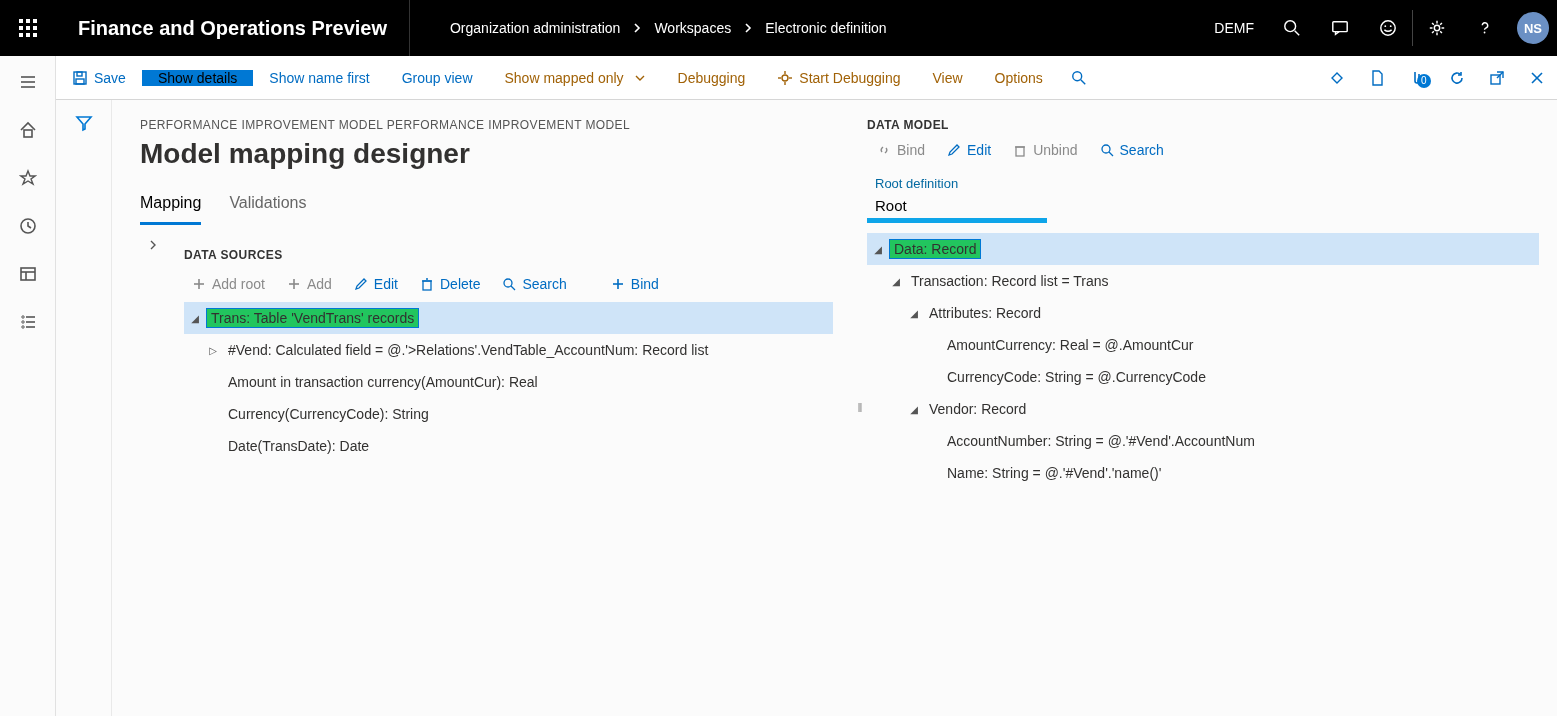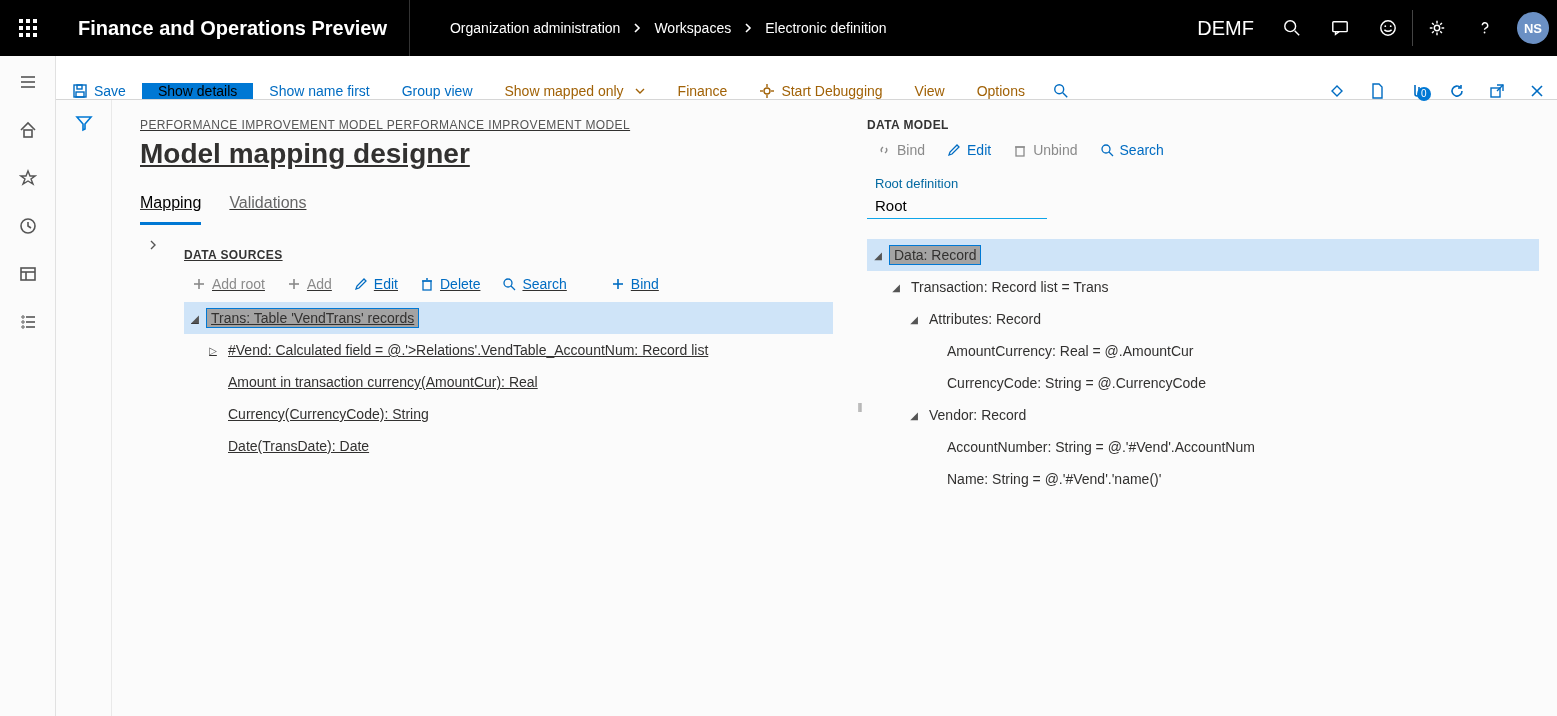--- a/index.html
+++ b/index.html
@@ -9,52 +9,52 @@
   
   .topbar { height:56px; background:#000; color:#fff; display:flex; align-items:center; }
   .waffle { width:56px; height:56px; display:flex; align-items:center; justify-content:center; cursor:pointer;}
   .waffle svg { fill:#fff; }
   .app-title { font-size:20px; font-weight:600; padding:0 22px; height:100%; display:flex; align-items:center; border-right:1px solid #333;}
   .breadcrumb { display:flex; align-items:center; gap:12px; padding-left:40px; font-size:14px;}
   .breadcrumb span { white-space:nowrap; }
   .bc-sep svg { stroke:#fff; }
   .top-right { margin-left:auto; display:flex; align-items:center; height:100%;}
   .tr-item { width:48px; height:56px; display:flex; align-items:center; justify-content:center; cursor:pointer;}
-  .tr-item.text { width:auto; padding:0 14px; font-size:20px;}
+  .tr-item.text { width:auto; padding:0 14px; font-size:14px;}
   .divider-v { width:1px; height:36px; background:#444;}
   .avatar { width:32px; height:32px; border-radius:50%; background:#6b90c4; color:#fff; display:flex; align-items:center; justify-content:center; font-size:13px; font-weight:600;}
 
   
   .below-top { flex:1; display:flex; min-height:0;}
   .left-rail { width:56px; border-right:1px solid #e1e1e1; display:flex; flex-direction:column; align-items:center; padding-top:6px; gap:8px; background:#fbfbfb;}
   .rail-btn { width:40px; height:40px; display:flex; align-items:center; justify-content:center; cursor:pointer; border-radius:2px;}
   .rail-btn svg { stroke:#555; fill:none;}
 
   
   .work-area { flex:1; display:flex; flex-direction:column; min-width:0;}
-  .cmdbar { height:44px; border-bottom:1px solid #d6d6d6; display:flex; align-items:flex-end; background:#fff; font-size:14px;}
+  .cmdbar { height:44px; border-bottom:1px solid #d6d6d6; display:flex; align-items:center; background:#fff; font-size:14px;}
   .cmd { display:flex; align-items:center; padding:0 16px; gap:6px; color:#006cc2; cursor:pointer; white-space:nowrap;}
   .cmd.dark { color:#a16207;}
   .cmd.primary { background:#0078d4; color:#000000;}
   .cmd svg { stroke:currentColor; fill:none;}
   .cmd .chev { margin-left:4px;}
   .cmd-spacer { flex:1;}
   .icon-cmd { width:40px; display:flex; align-items:center; justify-content:center; cursor:pointer; color:#006cc2;}
   .icon-cmd svg{stroke:currentColor;fill:none;}
   .badge { position:relative;}
   .badge .count { position:absolute; top:4px; left:20px; background:#0078d4; color:#fff; border-radius:8px; font-size:10px; padding:0 4px; line-height:14px;}
 
   
   .body-row { flex:1; display:flex; min-height:0; }
   .filter-col { width:56px; border-right:1px solid #e9e9e9; display:flex; justify-content:center; padding-top:14px;}
   .filter-col svg{stroke:#0078d4;fill:none;}
   .main-col { flex:1; display:flex; min-width:0;}
   .main-scroll{ flex:1; display:flex; min-width:0;}
 
-  .left-panel { flex:1; min-width:0; padding:18px 20px 0 28px; position:relative;text-decoration:underline;}
+  .left-panel { flex:1; min-width:0; padding:18px 20px 0 28px; position:relative;}
   .right-panel { width:690px; padding:18px 18px 16px 0;}
   .splitter { width:14px; display:flex; align-items:center; justify-content:center; color:#888; cursor:col-resize; user-select:none; font-size:12px;}
 
   .context-line { font-size:12px; letter-spacing:0.4px; color:#555; font-weight:400; margin-bottom:6px; text-transform:uppercase;}
   .page-title { font-size:28px; font-weight:600; margin-bottom:18px; }
 
   .tabs { display:flex; gap:28px; border-bottom:1px solid transparent; margin-bottom:6px;}
   .tab { padding:6px 0 10px; font-size:16px; color:#666; cursor:pointer; }
   .tab.active { color:#000; font-weight:400; border-bottom:3px solid #0078d4;}
 
@@ -64,29 +64,29 @@
   .pa { display:flex; align-items:center; gap:6px; color:#006cc2; cursor:pointer; font-size:14px;}
   .pa.muted { color:#8a8a8a; cursor:default;}
   .pa svg{stroke:currentColor;fill:none;}
 
   
   .tree { font-size:14px;}
   .node { display:flex; align-items:center; height:32px; padding-right:8px;}
   .toggle { width:22px; display:flex; align-items:center; justify-content:center; color:#555; cursor:pointer; font-size:10px;}
   .node-label { padding:1px 4px; white-space:nowrap; overflow:hidden; text-overflow:ellipsis;}
   .node.selected { background:#cfe4f8;}
-  .node.selected .node-label { border:1px solid #0078d4; background:#a3a3a3;text-align:right;}
+  .node.selected .node-label { border:1px solid #0078d4; background:#22c55e;text-align:right;}
   .indent-1 {padding-left:0px;} .indent-2{padding-left:18px;} .indent-3{padding-left:36px;} .indent-4{padding-left:54px;}
   .ds-tree-toggle-col{width:26px;display:flex;justify-content:center;padding-top:8px;cursor:pointer;color:#555;}
   .ds-area{display:flex;}
   .ds-content{flex:1;min-width:0;padding-left:18px;}
 
   .dm-action-row{display:flex; gap:22px; align-items:center; padding:2px 0 14px 10px;}
   .root-label{font-size:13px;color:#0369a1;margin:4px 0 2px 8px;}
-  .root-field{width:180px;border:none;border-bottom:1px solid #0ea5e9;background:transparent;font-size:15px;padding:4px 4px 4px 8px;margin-bottom:20px;}
+  .root-field{width:180px;border:none;border-bottom:5px solid #0ea5e9;background:transparent;font-size:15px;padding:4px 4px 4px 8px;margin-bottom:10px;}
 
   .dm-tree .node.selected .node-label{border:1px solid #0078d4;}
 </style>
 </head>
 <body>
 
 <div class="topbar">
   <div class="waffle">
     <svg width="18" height="18" viewBox="0 0 18 18">
         <g fill="#fff">
@@ -221,21 +221,21 @@
       <div class="cmd">
           <span>Group view</span>
         </div>
       <div class="cmd dark">
           <span>Show mapped only</span>
           <svg class="chev" width="12" height="12" viewBox="0 0 12 12">
             <polyline points="2,4 6,8 10,4" stroke-width="1.4" fill="none"></polyline>
           </svg>
         </div>
       <div class="cmd dark">
-          <span>Finance</span>
+          <span>Debugging</span>
         </div>
       <div class="cmd dark">
           <svg width="16" height="16" viewBox="0 0 16 16">
             <circle cx="8" cy="8" r="3" stroke-width="1.4"></circle>
             <line x1="8" y1="1" x2="8" y2="4" stroke-width="1.4"></line>
             <line x1="8" y1="12" x2="8" y2="15" stroke-width="1.4"></line>
             <line x1="1" y1="8" x2="4" y2="8" stroke-width="1.4"></line>
             <line x1="12" y1="8" x2="15" y2="8" stroke-width="1.4"></line>
           </svg>
           <span>Start Debugging</span>

